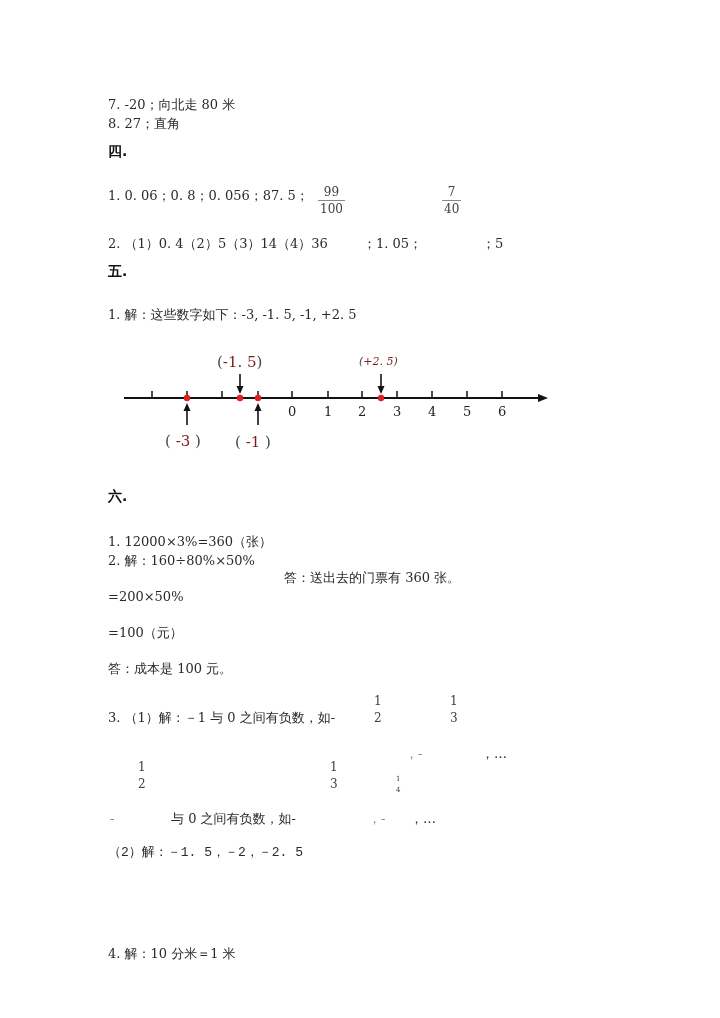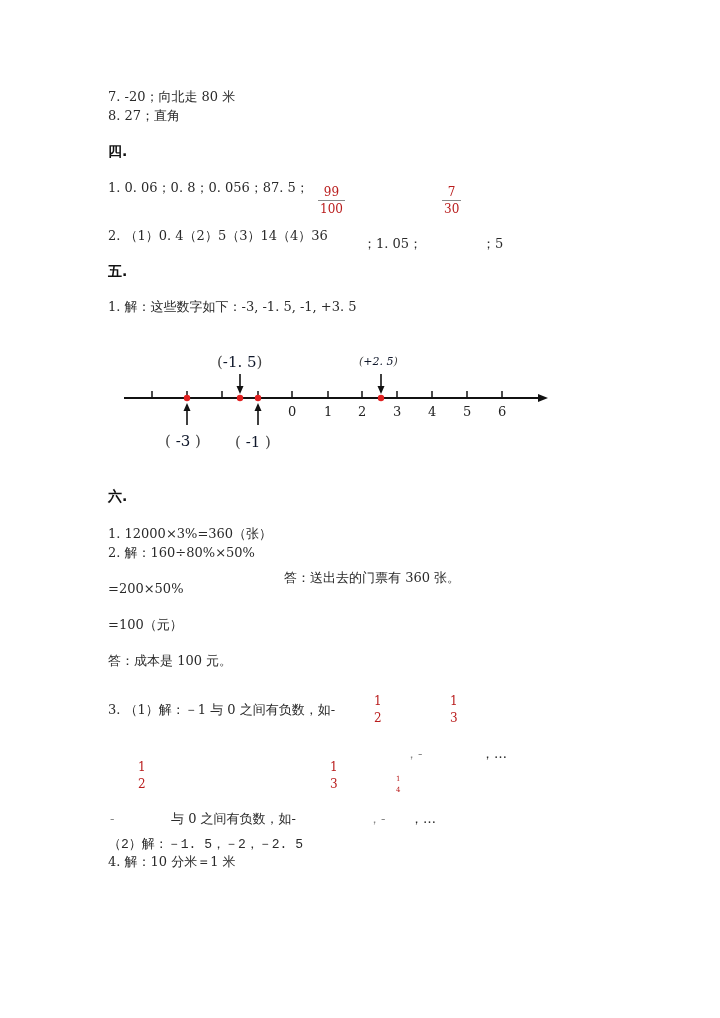--- a/index.html
+++ b/index.html
@@ -1,54 +1,54 @@
 <!DOCTYPE html>
 <html><head>
 <meta charset="utf-8">
 <style>
   html, body { margin:0; padding:0; background:#ffffff; }
   body { width:720px; height:1018px; position:relative; overflow:hidden;
          font-family:"DejaVu Serif", "Liberation Serif", serif; color:#2a2a2a; }
-  .line { position:absolute; left:108px; font-size:13px; white-space:nowrap; line-height:16px; }
+  .line { position:absolute; left:108px; font-size:13px; white-space:nowrap; line-height:16px;margin-top:8px; }
   .heading { position:absolute; left:108px; font-size:14px; font-weight:bold; color:#111; font-family:"DejaVu Sans", sans-serif; }
-  .frac { position:absolute; display:inline-flex; flex-direction:column; align-items:center; font-size:12px; color:#b91c1c; line-height:14px; }
+  .frac { position:absolute; display:inline-flex; flex-direction:column; align-items:center; font-size:12px; color:#404040; line-height:14px; }
   .frac .num { padding:0 2px; }
   .frac .bar { border-top:1px solid #888; width:100%; height:0; margin:1px 0; }
   .frac.small { font-size:7px; line-height:8px; }
   .abs { position:absolute; font-size:13px; white-space:nowrap; line-height:16px;margin-top:44px; }
   .nl-label { position:absolute; font-size:13px; color:#222; }
-  .red { color:#0f172a; }
+  .red { color:#7f1d1d; }
   .paren { color:#444; }
 </style>
 </head>
 <body>
 
 <div class="line" style="top:89px;">7. -20；向北走 80 米</div>
 <div class="line" style="top:108px;">8. 27；直角</div>
 
 <div class="heading" style="top:143px;">四.</div>
 
 <div class="line" style="top:180px;text-align:center;">1. 0. 06；0. 8；0. 056；87. 5；</div>
 <div class="frac" style="left:318px; top:185px;">
   <span class="num">99</span>
   <span class="bar"></span>
   <span class="num">100</span>
 </div>
 <div class="abs" style="left:363px; top:192px;">；1. 05；</div>
 <div class="frac" style="left:442px; top:185px;">
   <span class="num">7</span>
   <span class="bar"></span>
-  <span class="num">30</span>
+  <span class="num">40</span>
 </div>
 <div class="abs" style="left:482px; top:192px;">；5</div>
 
 <div class="line" style="top:228px;">2. （1）0. 4（2）5（3）14（4）36</div>
 
 <div class="heading" style="top:263px;">五.</div>
-<div class="line" style="top:299px;">1. 解：这些数字如下：-3, -1. 5, -1, +3. 5</div>
+<div class="line" style="top:299px;">1. 解：这些数字如下：-3, -1. 5, -1, +2. 5</div>
 
 <div style="position:absolute; left:0; top:0; width:720px; height:470px; pointer-events:none;">
   <svg width="720" height="470" style="position:absolute; left:0; top:0;">
     <line x1="124" y1="398" x2="540" y2="398" stroke="#111" stroke-width="2"></line>
     <polygon points="548,398 538,394 538,402" fill="#111"></polygon>
     <g stroke="#111" stroke-width="1.5">
       <line x1="152" y1="391" x2="152" y2="398"></line>
       <line x1="187" y1="391" x2="187" y2="398"></line>
       <line x1="222" y1="391" x2="222" y2="398"></line>
       <line x1="258" y1="391" x2="258" y2="398"></line>
@@ -138,13 +138,13 @@
 </div>
 <div class="abs" style="left:368px; top:767px; color:#888;">，-</div>
 <div class="frac small" style="left:394px; top:775px;">
   <span class="num">1</span>
   <span class="bar" style="border-color:#fff;"></span>
   <span class="num">4</span>
 </div>
 <div class="abs" style="left:410px; top:767px;">，…</div>
 
 <div class="line" style="top:837px;font-family:Liberation Mono, monospace;">（2）解：－1. 5，－2，－2. 5</div>
-<div class="line" style="top:854px;">4. 解：10 分米＝1 米</div>
+<div class="line" style="top:938px;">4. 解：10 分米＝1 米</div>
 
 </body></html>

